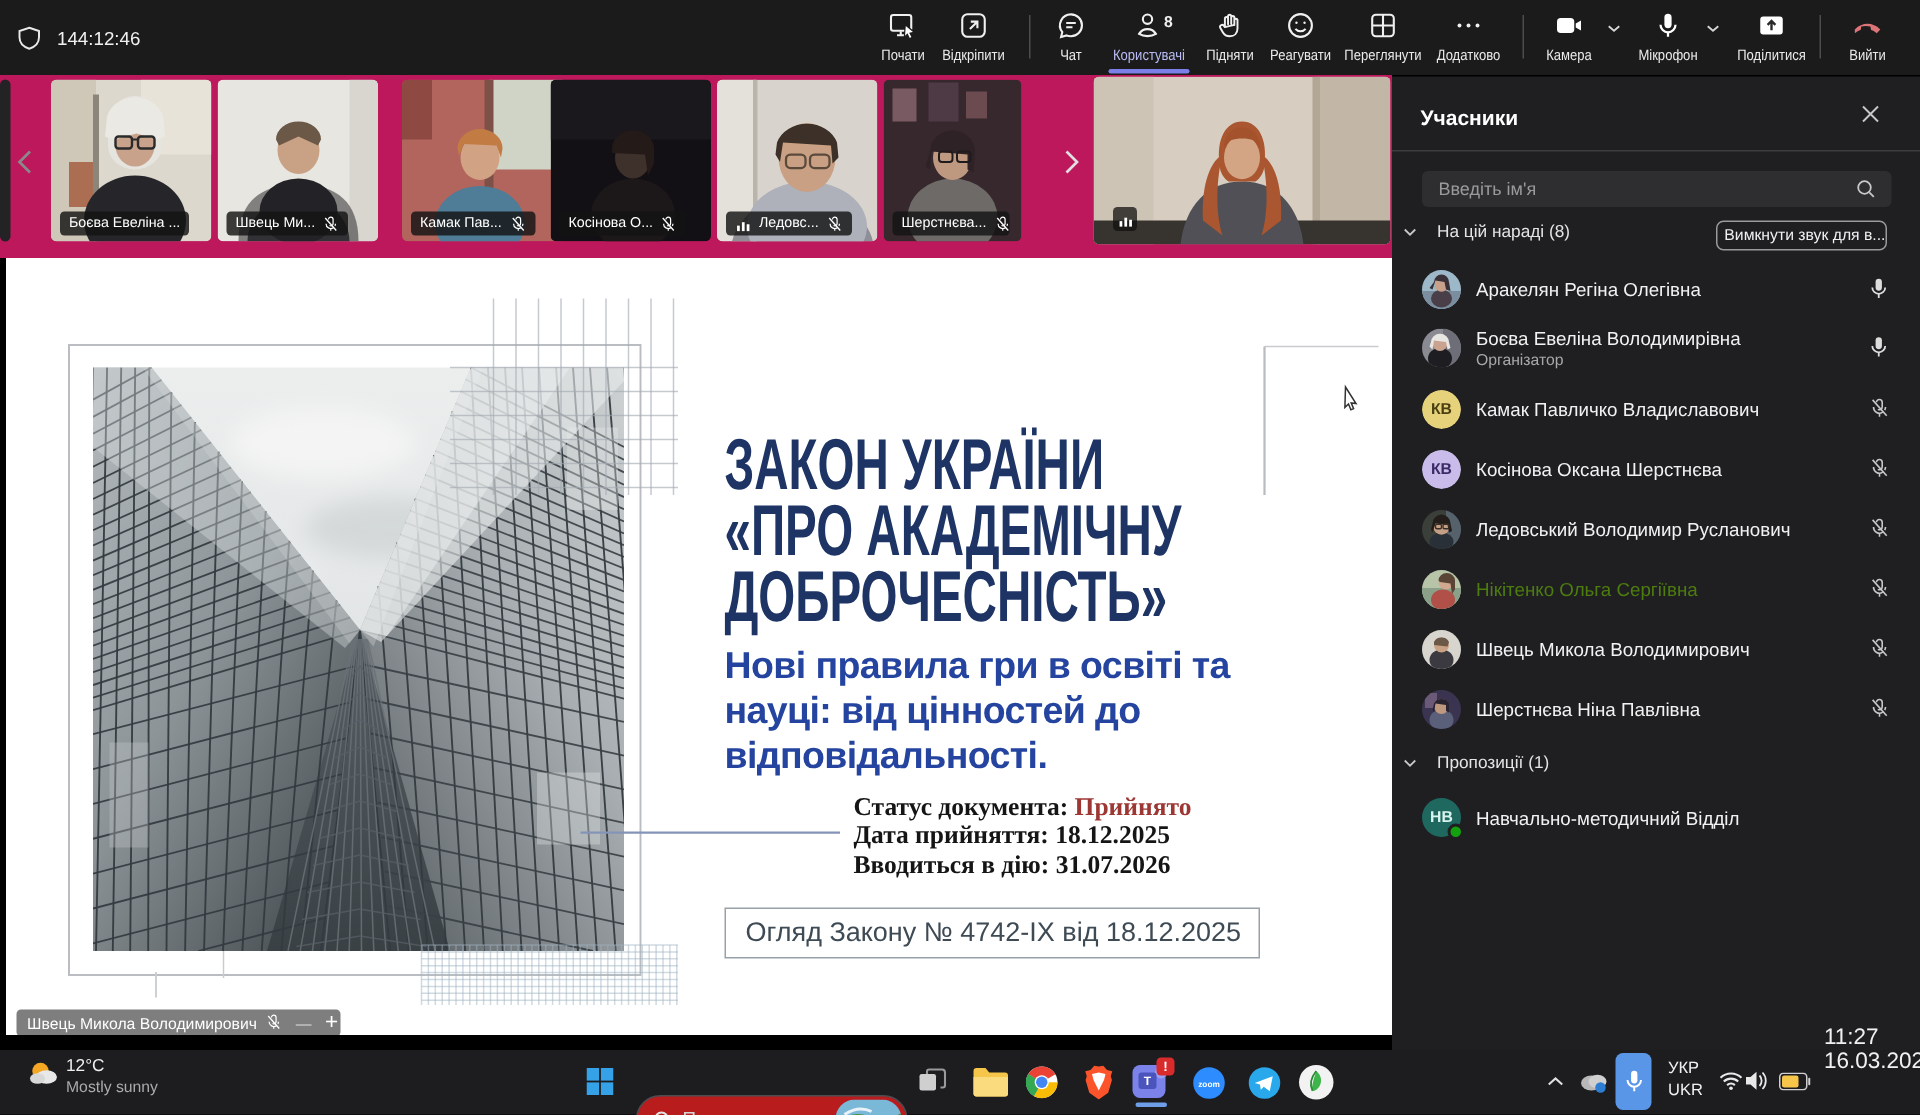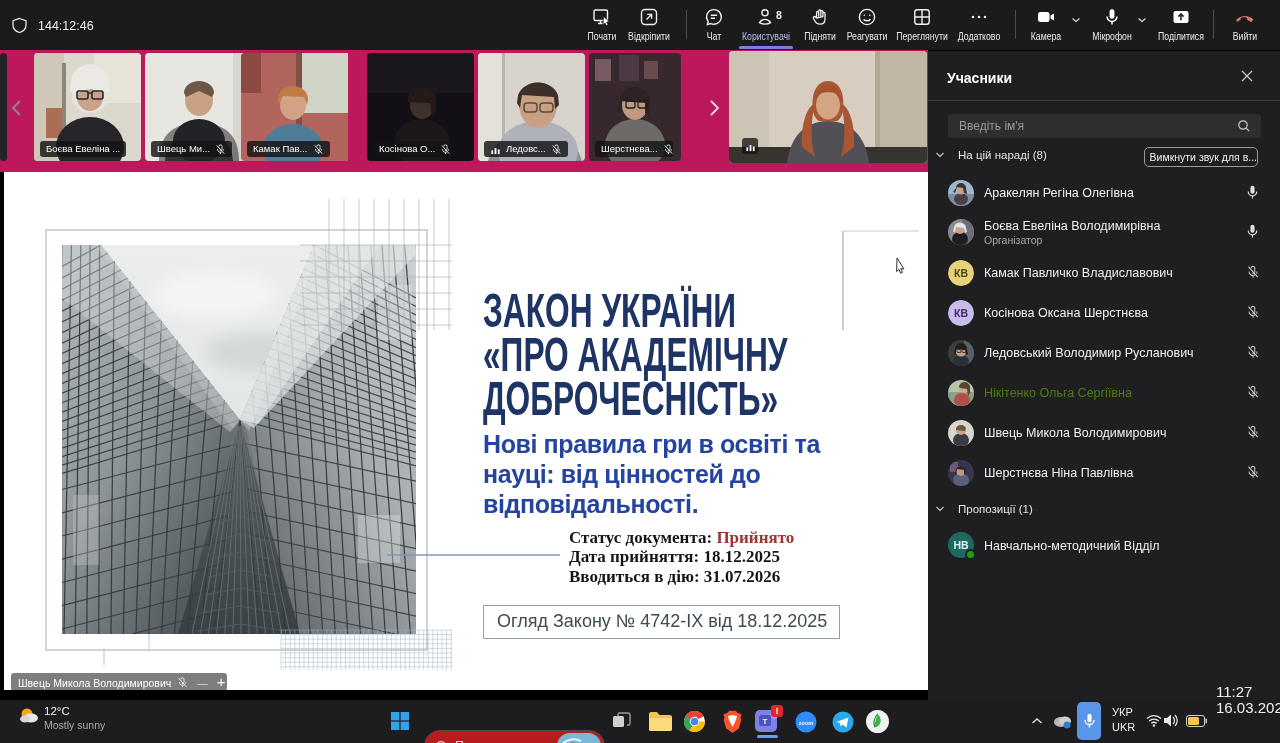--- a/index.html
+++ b/index.html
@@ -114,21 +114,21 @@
 <rect x="88" y="0" width="19" height="108" fill="#d9d6cf"></rect>
 <path d="M20 108a34 30 0 0 1 68 0z" fill="#3a3a3e"></path>
 <path d="M14 108c0-26 14-38 40-38s40 12 40 38z" fill="#2c2c30" opacity="0.55"></path>
 <ellipse cx="54" cy="88" rx="26" ry="22" fill="#232327"></ellipse>
 <ellipse cx="54" cy="47" rx="14" ry="16" fill="#c9a184"></ellipse>
 <path d="M39 40a15 12 0 0 1 30 0l-2 4-13-6-13 6z" fill="#6b5846"></path>
         </svg><div class="tlab" style="left:6px;max-width:93px">Швець Ми...<svg width="11" height="11" viewBox="0 0 12 12" style="flex:0 0 auto">
             <path d="M4.3 2.6a1.7 1.7 0 0 1 3.4 0v2.8a1.7 1.7 0 0 1-2.6 1.5M2.6 5.6a3.4 3.4 0 0 0 5.3 2.9M9.4 5.6c0 .6-.1 1.1-.4 1.6M6 9.2v1.6" stroke="#fff" stroke-width="0.9" fill="none"></path>
             <path d="M2 1.5l8 9" stroke="#fff" stroke-width="1"></path>
           </svg></div></div>
-      <div class="tile" style="left:241px;width:119px"><svg width="107" height="108" viewBox="0 0 107 108">
+      <div class="tile" style="left:268px;width:119px"><svg width="107" height="108" viewBox="0 0 107 108">
           <rect width="107" height="108" fill="#b2655c"></rect>
 <rect x="58" y="0" width="49" height="60" fill="#cfd4c6"></rect>
           <rect x="55" y="0" width="6" height="108" fill="#7e5148"></rect>
 <rect x="0" y="0" width="20" height="40" fill="#8e4a42"></rect>
 <ellipse cx="52" cy="96" rx="30" ry="25" fill="#4f7d97"></ellipse>
 <ellipse cx="52" cy="52" rx="13" ry="15" fill="#d2a284"></ellipse>
 <path d="M37 46a15 13 0 0 1 30 0l-1 6-3-8-22-1-3 8z" fill="#c27b43"></path>
         </svg><div class="tlab" style="left:6px;max-width:93px">Камак Пав...<svg width="11" height="11" viewBox="0 0 12 12" style="flex:0 0 auto">
             <path d="M4.3 2.6a1.7 1.7 0 0 1 3.4 0v2.8a1.7 1.7 0 0 1-2.6 1.5M2.6 5.6a3.4 3.4 0 0 0 5.3 2.9M9.4 5.6c0 .6-.1 1.1-.4 1.6M6 9.2v1.6" stroke="#fff" stroke-width="0.9" fill="none"></path>
             <path d="M2 1.5l8 9" stroke="#fff" stroke-width="1"></path>

